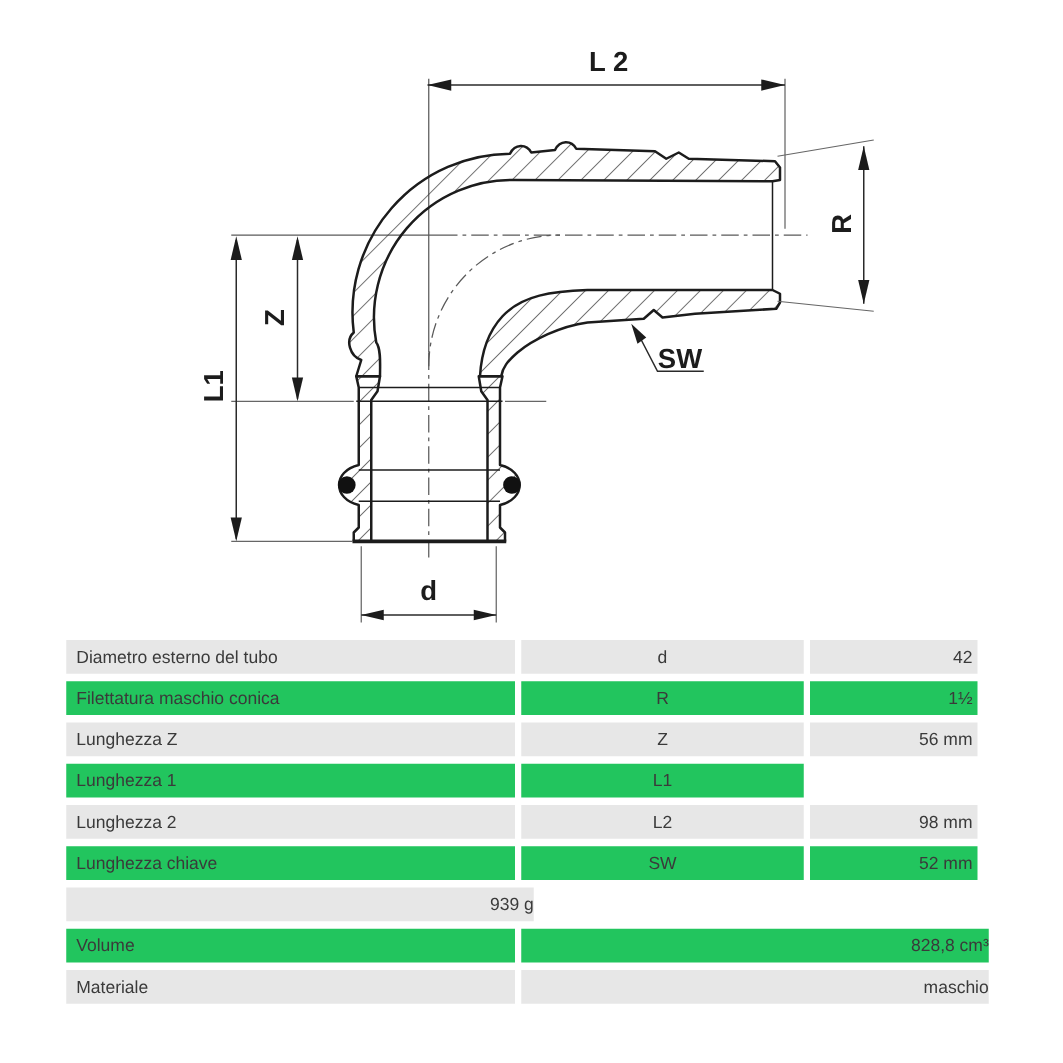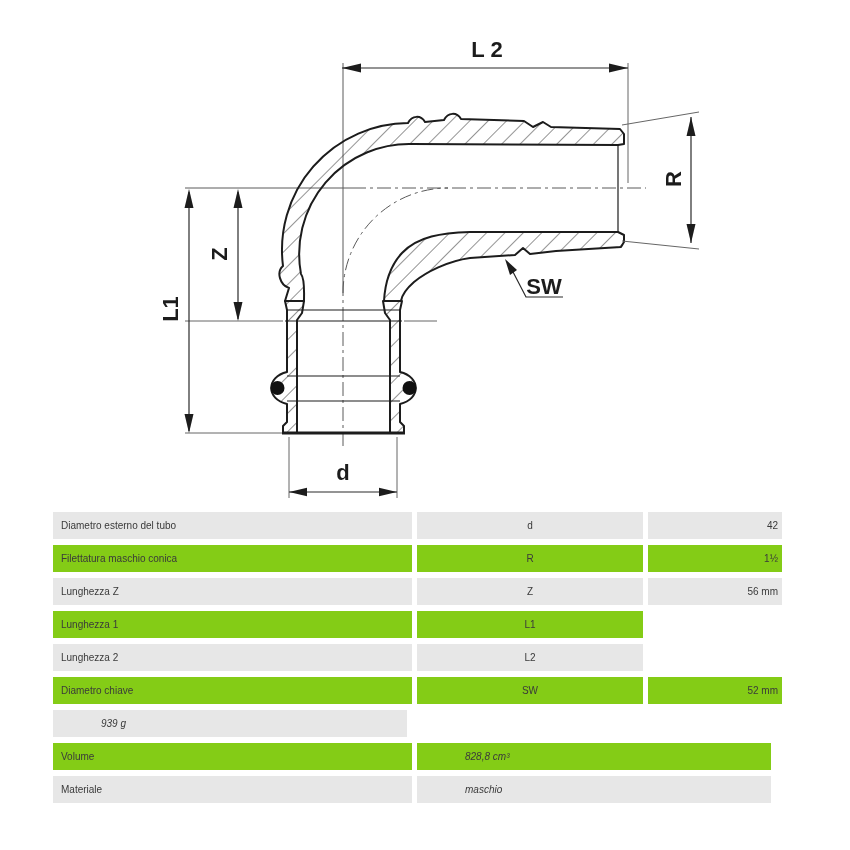--- a/index.html
+++ b/index.html
@@ -3,27 +3,27 @@
 <meta charset="utf-8">
 <style>
   html,body{margin:0;padding:0;background:#fff;}
   .page{position:relative;width:850px;height:850px;background:#ffffff;overflow:hidden;
         font-family:"Liberation Sans","DejaVu Sans",sans-serif;}
   .drawing{position:absolute;left:0;top:0;width:806px;height:505px;margin-top:20px;}
   svg text{font-family:"Liberation Sans","DejaVu Sans",sans-serif;}
   .dimlabel{font-size:22px;font-weight:bold;fill:#1c1c1c;}
   .spec-table{position:absolute;left:53px;top:512px;width:745px;}
   .trow{display:flex;gap:5px;margin-bottom:6px;height:27px;line-height:27px;
-        font-size:10px;color:#3a3a3a;}
+        font-size:14px;color:#3a3a3a;}
   .trow .c1{width:351px;padding-left:8px;}
   .trow .c2{width:226px;text-align:center;}
   .trow .c3{width:130px;padding-right:4px;text-align:right;}
-  .trow .cm{width:306px;padding-left:48px;text-align:left;font-style:italic;}
+  .trow .cm{width:306px;padding-left:68px;text-align:right;}
   .shade-a{background:#e7e7e7;}
-  .shade-b{background:#84cc16;}
+  .shade-b{background:#22c55e;}
 </style>
 </head>
 <body>
 
 <div class="page">
 
   <div class="drawing">
     <svg width="850" height="505" viewBox="0 0 850 505">
       <defs>
         <pattern id="hatch" patternUnits="userSpaceOnUse" width="13" height="13" patternTransform="rotate(45)">
@@ -158,24 +158,25 @@
     </div>
 
     <div class="trow">
       <div class="c1 shade-b">Lunghezza 1</div>
       <div class="c2 shade-b">L1</div>
     </div>
 
     <div class="trow">
       <div class="c1 shade-a">Lunghezza 2</div>
       <div class="c2 shade-a">L2</div>
+      <div class="c3 shade-a">98 mm</div>
     </div>
 
     <div class="trow">
-      <div class="c1 shade-b">Diametro chiave</div>
+      <div class="c1 shade-b">Lunghezza chiave</div>
       <div class="c2 shade-b">SW</div>
       <div class="c3 shade-b">52 mm</div>
     </div>
 
     <div class="trow">
       <div class="cm shade-a">939 g</div>
     </div>
 
     <div class="trow">
       <div class="c1 shade-b">Volume</div>

